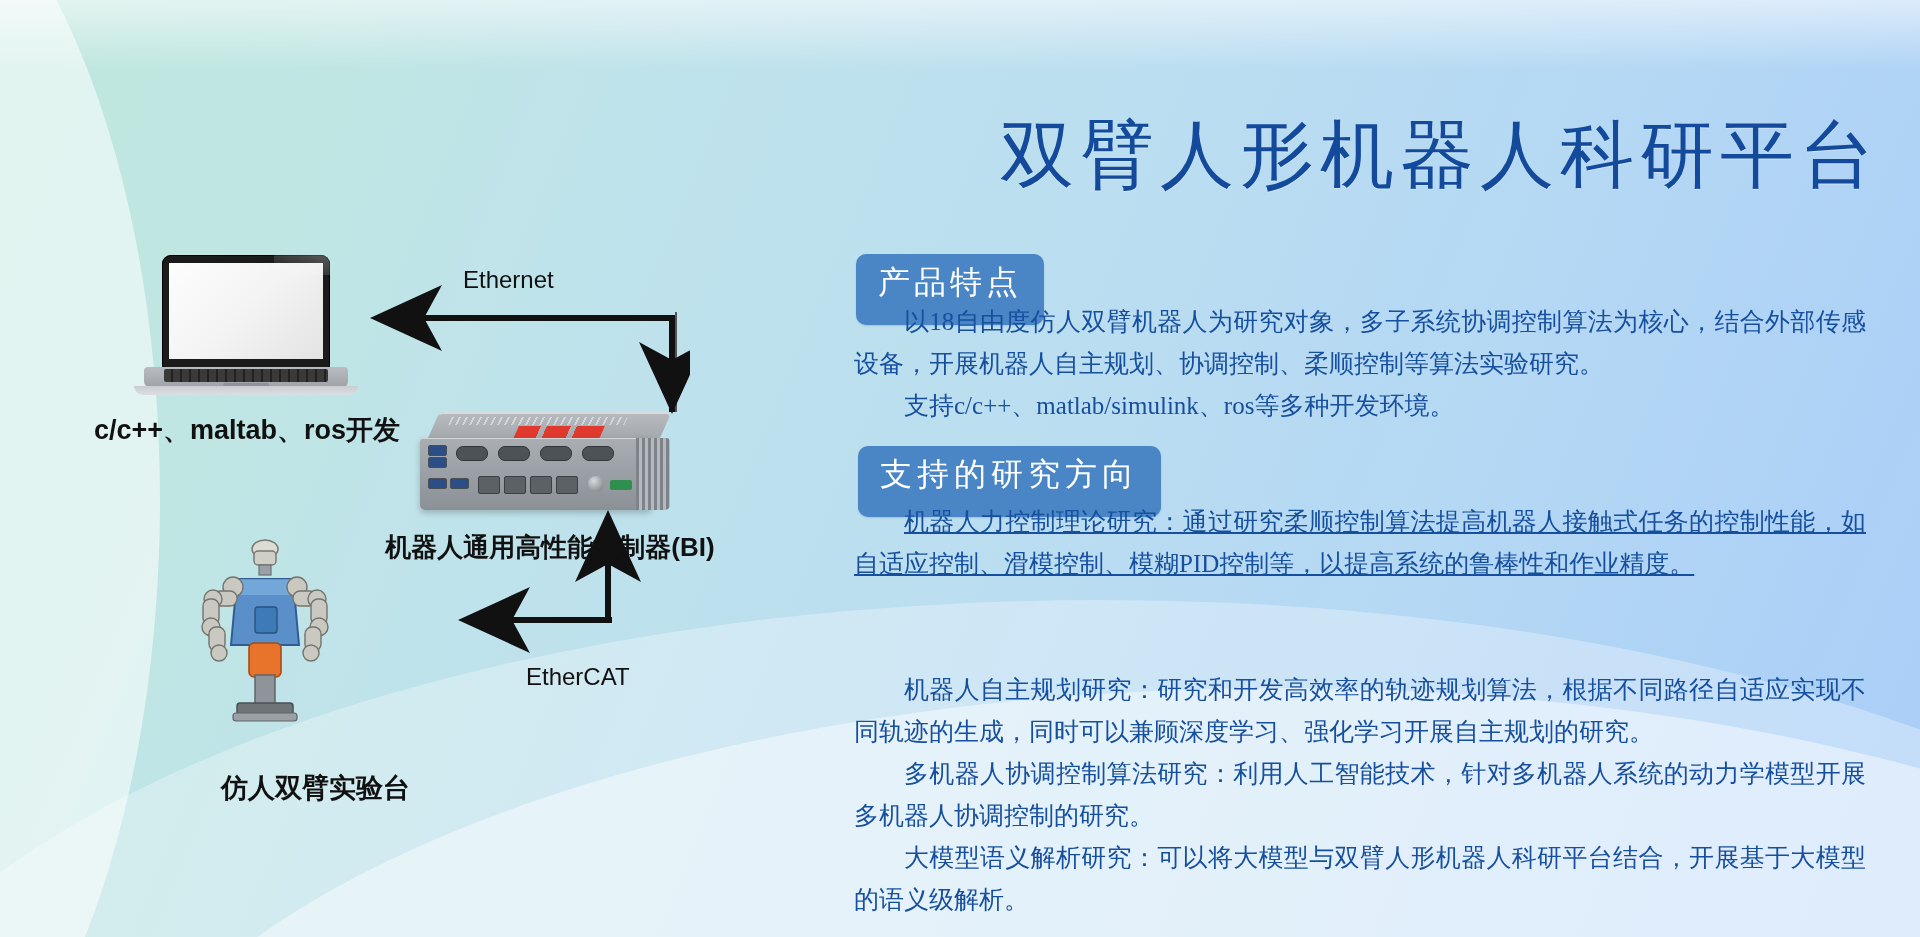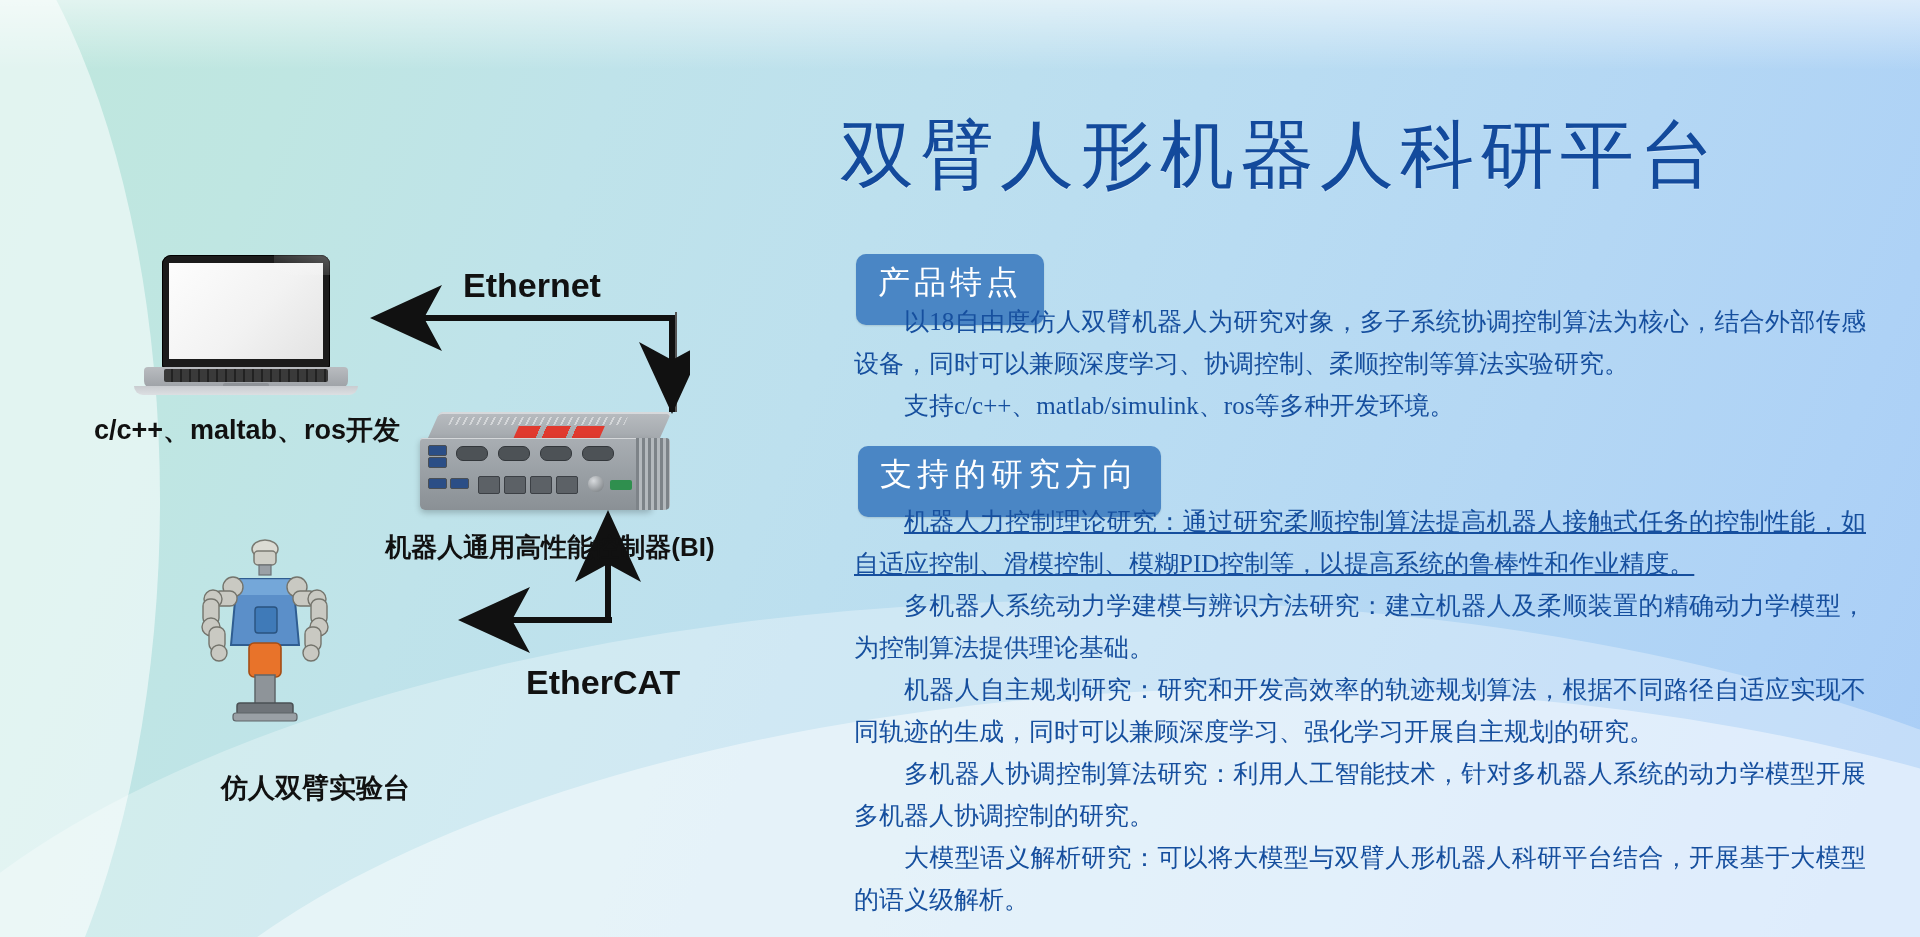--- a/index.html
+++ b/index.html
@@ -147,30 +147,30 @@
   
   .robot { position: absolute; left: 175px; top: 535px; width: 180px; height: 220px; }
   .label-robot {
     position: absolute; left: 120px; top: 770px; width: 290px;
     text-align: right; font-size: 27px; font-weight: 700; color: #111;
     font-family: "Liberation Sans", sans-serif;
   }
 
   .arrow-label {
     position: absolute; font-family: "Liberation Sans", sans-serif;
-    font-weight: 700; font-size: 34px; color: #111;
+    font-weight: 400; font-size: 24px; color: #111;
   }
   .lbl-ethernet { left: 463px; top: 266px; }
   .lbl-ethercat { left: 526px; top: 635px; margin-top: 28px; }
 
   
   .content { position: absolute; left: 830px; top: 0; width: 1060px; height: 937px; }
   .title {
     position: absolute; left: 10px; top: 118px; width: 1040px;
-    text-align: left;
+    text-align: right;
     font-size: 74px; letter-spacing: 6px; color: #134a9c;
     font-family: "Liberation Serif", "DejaVu Serif", serif;
     line-height: 1;
     text-shadow: 0 1px 0 rgba(255,255,255,.35);
   }
   .badge {
     position: absolute; display: inline-block;
     background: #4a86c5;
     color: #ffffff;
     font-size: 32px; letter-spacing: 4px;
@@ -301,24 +301,23 @@
     <div class="label-robot">仿人双臂实验台</div>
 
     <div class="arrow-label lbl-ethernet">Ethernet</div>
     <div class="arrow-label lbl-ethercat">EtherCAT</div>
   </div>
 
   <div class="content">
     <div class="title">双臂人形机器人科研平台</div>
 
     <div class="badge badge-features">产品特点</div>
-    <div class="para p-f1">以18自由度仿人双臂机器人为研究对象，多子系统协调控制算法为核心，结合外部传感设备，同时可以兼顾深度学习、协调控制、柔顺控制等算法实验研究。</div>
+    <div class="para p-f1">以18自由度仿人双臂机器人为研究对象，多子系统协调控制算法为核心，结合外部传感设备，开展机器人自主规划、协调控制、柔顺控制等算法实验研究。</div>
     <div class="para p-f2">支持c/c++、matlab/simulink、ros等多种开发环境。</div>
 
     <div class="badge badge-directions">支持的研究方向</div>
     <div class="para p-d1">机器人力控制理论研究：通过研究柔顺控制算法提高机器人接触式任务的控制性能，如自适应控制、滑模控制、模糊PID控制等，以提高系统的鲁棒性和作业精度。</div>
-    <div class="para p-d2">多机器人系统动力学建模与辨识方法研究：建立机器人及柔顺装置的精确动力学模型，为控制算法提供理论基础。</div>
     <div class="para p-d3">机器人自主规划研究：研究和开发高效率的轨迹规划算法，根据不同路径自适应实现不同轨迹的生成，同时可以兼顾深度学习、强化学习开展自主规划的研究。</div>
     <div class="para p-d4">多机器人协调控制算法研究：利用人工智能技术，针对多机器人系统的动力学模型开展多机器人协调控制的研究。</div>
     <div class="para p-d5">大模型语义解析研究：可以将大模型与双臂人形机器人科研平台结合，开展基于大模型的语义级解析。</div>
   </div>
 
 </div>
 
 </body></html>

